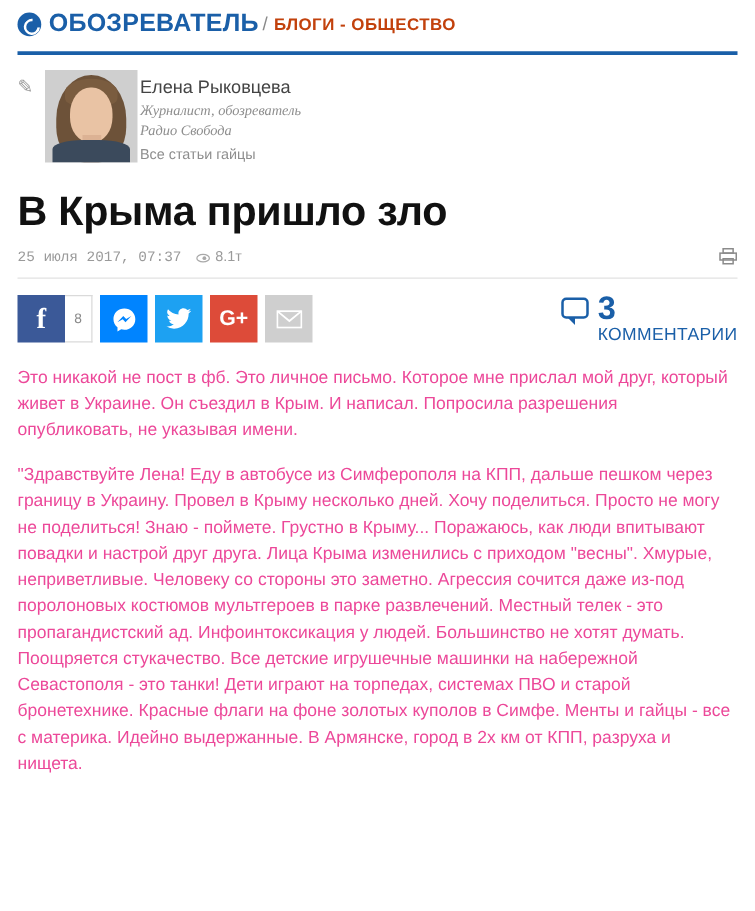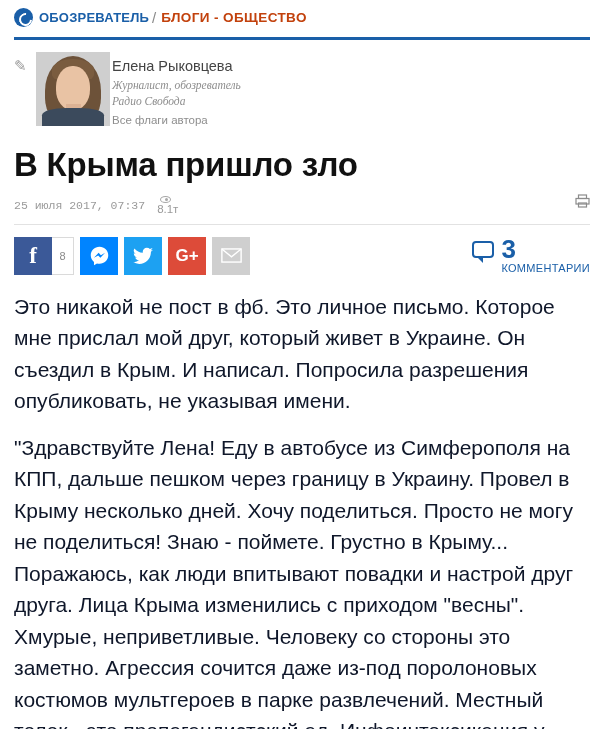--- a/index.html
+++ b/index.html
@@ -43,21 +43,21 @@
     left: 5px;
     top: 5px;
     width: 9px;
     height: 9px;
     border-radius: 50%;
     border: 2px solid #ffffff;
     border-right-color: transparent;
     transform: rotate(-40deg);
   }
   .logo-text {
-    font-size: 13px;
+    font-size: 20px;
     font-weight: bold;
     color: #1a5fa8;
     letter-spacing: 0.2px;
   }
   .logo-slash {
     font-size: 15px;
     color: #8a8a8a;
     margin: 0 5px 0 3px;
     font-weight: normal;
   }
@@ -169,21 +169,20 @@
     font-family: Liberation Mono, monospace;
     font-size: 11.5px;
     color: #9a9a9a;
   }
   .meta-views {
     font-size: 11.5px;
     color: #9a9a9a;
     margin-left: 12px;
     display: flex;
     align-items: center;
-    flex-direction: column;
   }
   .eye-icon {
     width: 11px; height: 7px;
     border: 1px solid #a8a8a8;
     border-radius: 50%;
     margin-right: 4px;
     position: relative;
   }
   .eye-icon::after {
     content: "";
@@ -264,35 +263,35 @@
     border-left: 6px solid transparent;
     border-top: 6px solid #1a5fa8;
   }
   .comments-num {
     font-size: 26px;
     font-weight: bold;
     line-height: 0.85;
     color: #1a5fa8;
   }
   .comments-label {
-    font-size: 11px;
+    font-size: 14px;
     color: #1a5fa8;
     letter-spacing: 0.3px;
     margin-top: 2px;
   }
   .comments-right { display: flex; flex-direction: column; align-items: flex-start; }
 
   
   .article-body {
     padding-top: 6px;
   }
   .article-body p {
-    font-size: 21px;
+    font-size: 14px;
     line-height: 1.5;
-    color: #0f172a;
+    color: #ec4899;
     margin: 0 0 15px 0;
   }
 </style>
 </head>
 <body>
 
 <div class="page">
 
   <div class="site-header">
     <div class="logo-mark"></div>
@@ -307,21 +306,21 @@
       <div class="hair-back"></div>
       <div class="hair-front"></div>
       <div class="face"></div>
       <div class="neck"></div>
       <div class="shoulders"></div>
     </div>
     <div class="author-meta">
       <div class="author-name">Елена Рыковцева</div>
       <div class="author-role">Журналист, обозреватель</div>
       <div class="author-role">Радио Свобода</div>
-      <div class="author-link">Все флаги автора</div>
+      <div class="author-link">Все статьи гайцы</div>
     </div>
   </div>
 
   <h1 class="article-title">В Крыма пришло зло</h1>
 
   <div class="meta-row">
     <span class="meta-date">25 июля 2017, 07:37</span>
     <span class="meta-views">
       <span class="eye-icon"></span>
       <span>8.1т</span>

